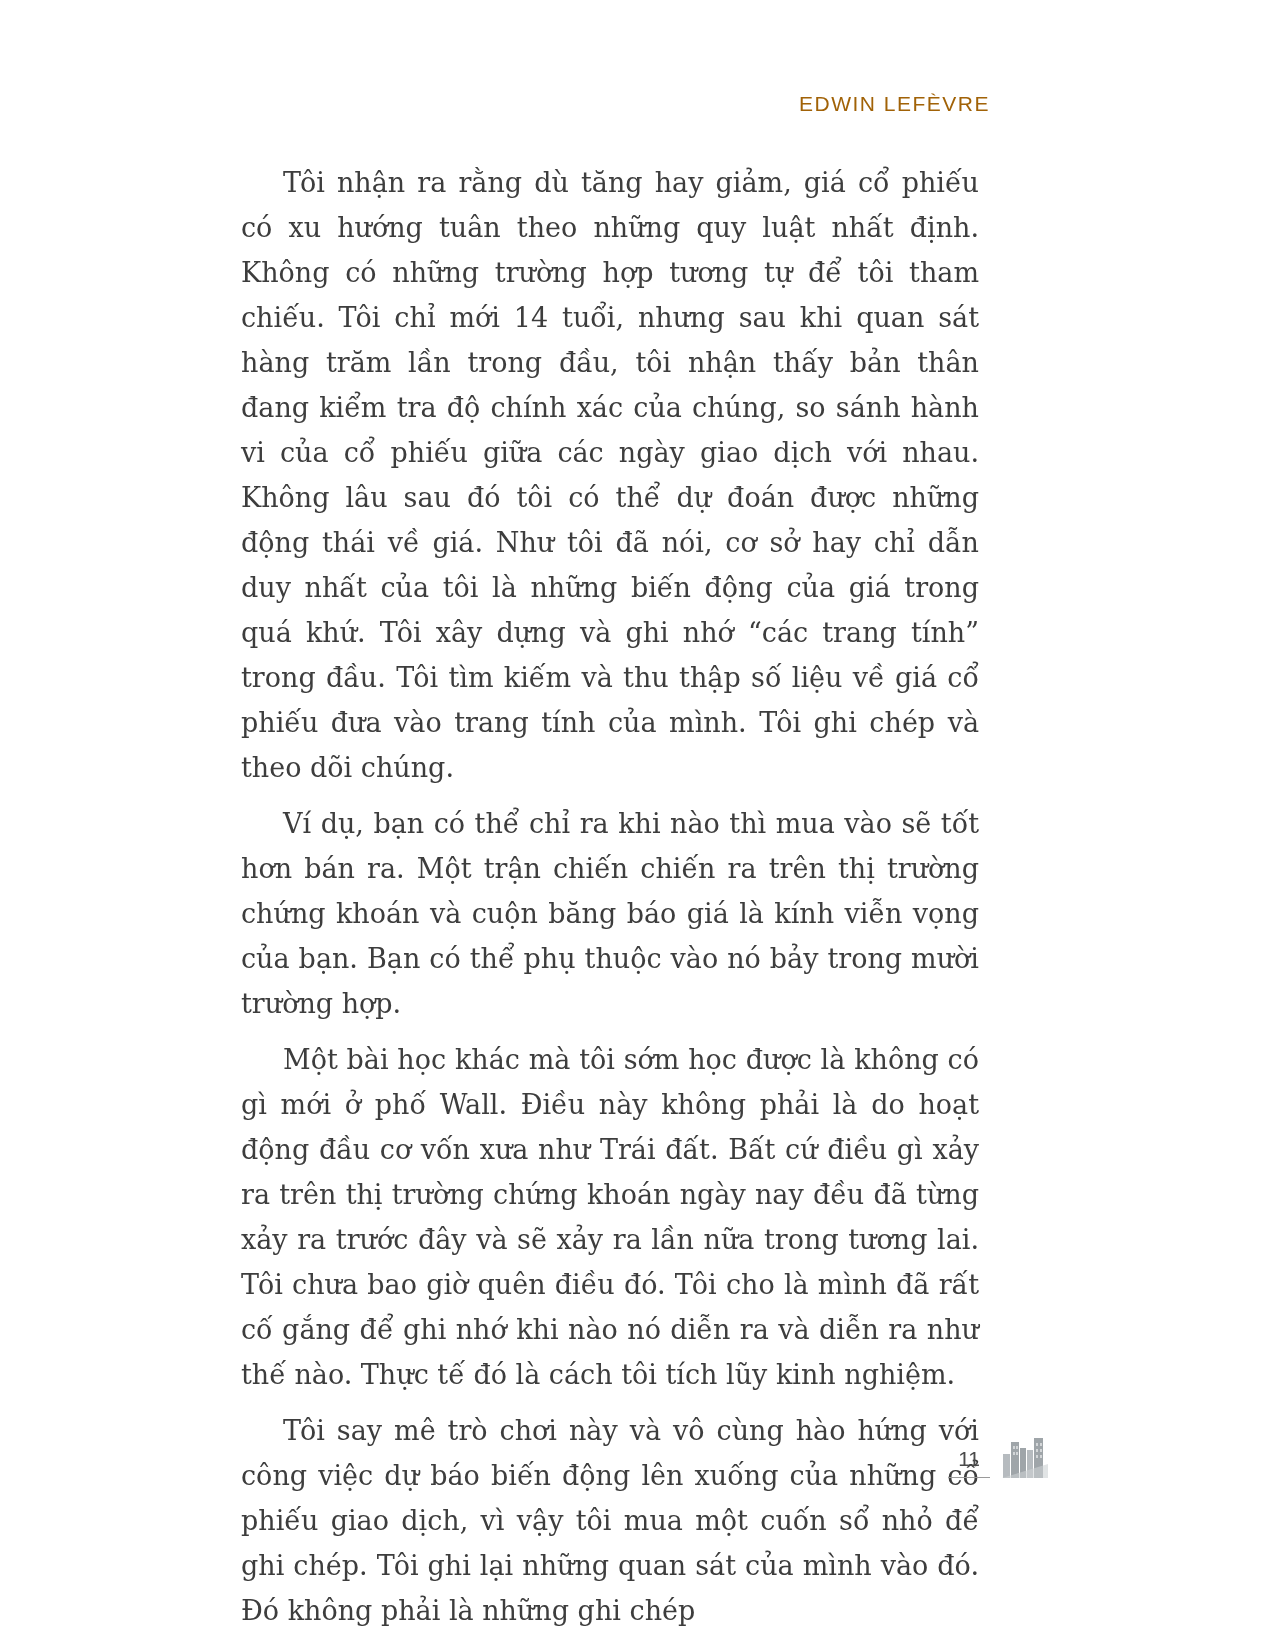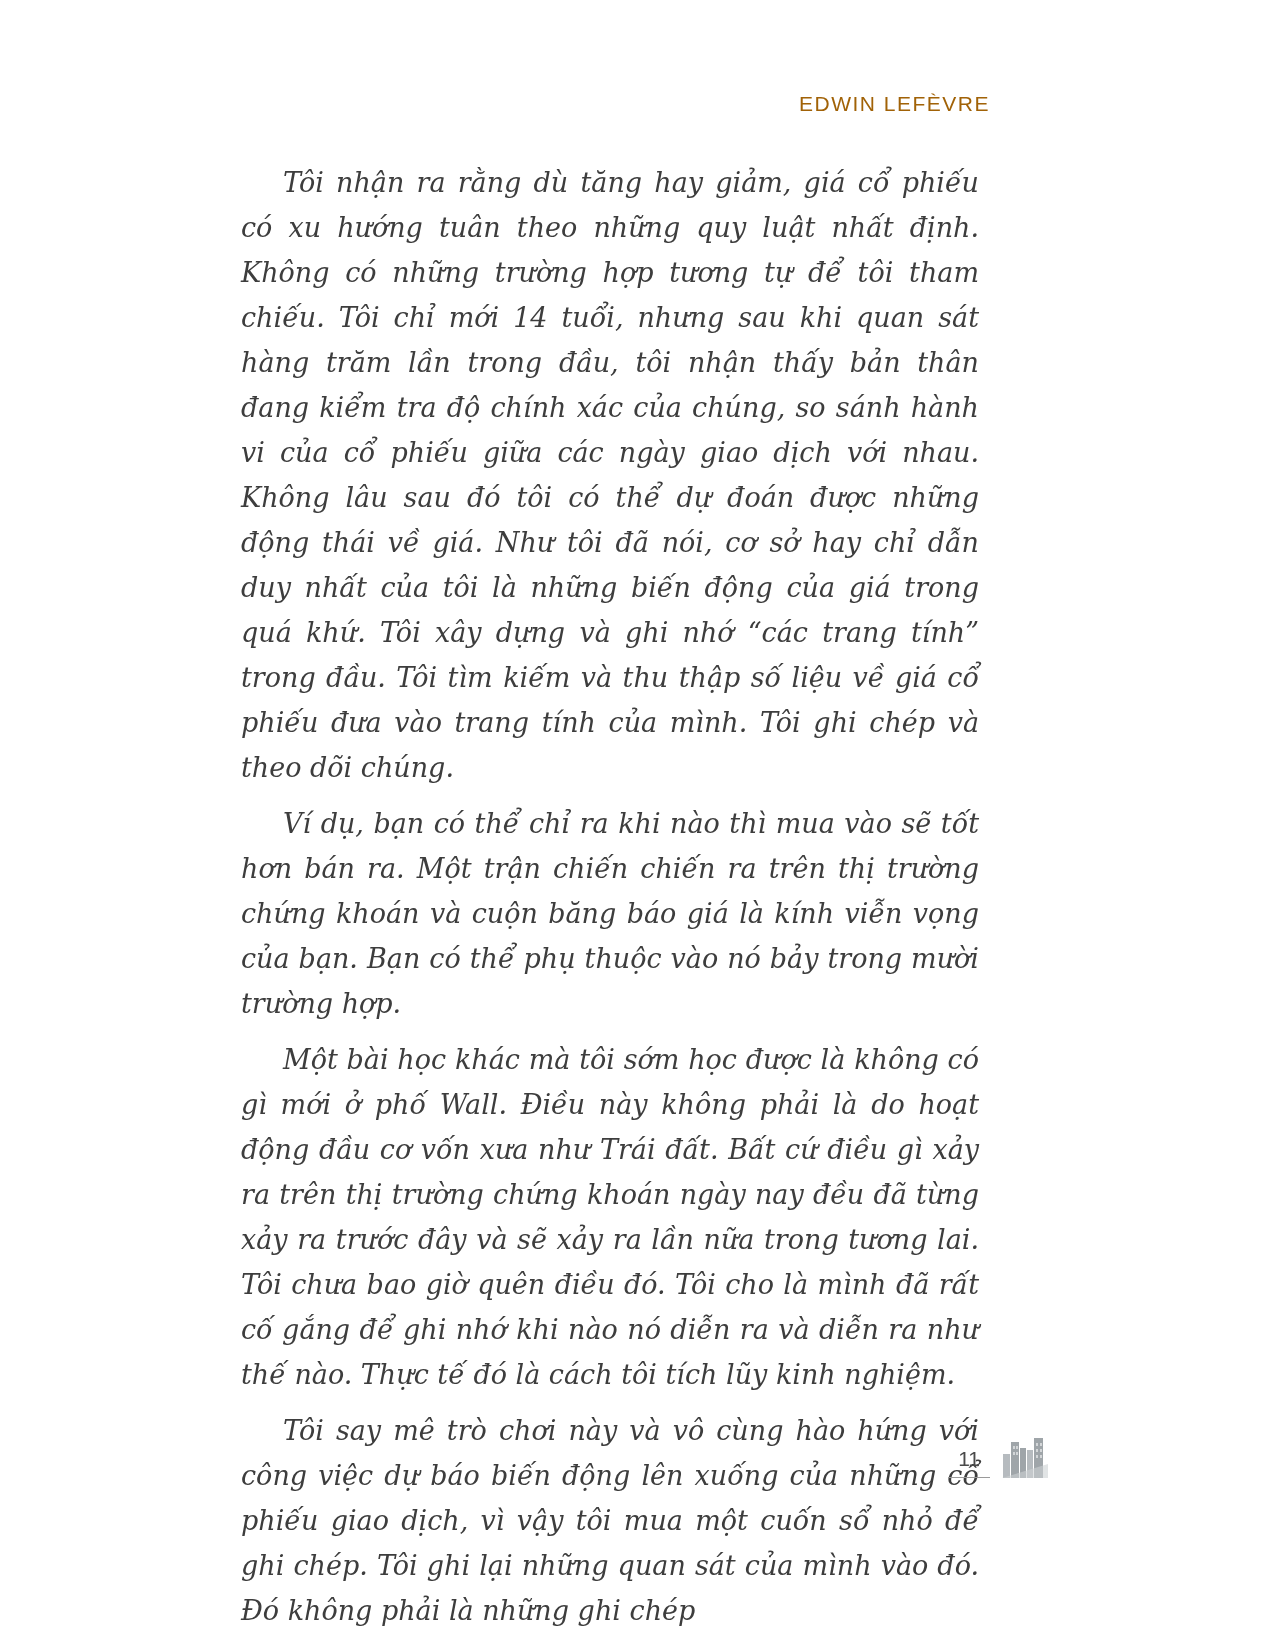--- a/index.html
+++ b/index.html
@@ -34,21 +34,20 @@
     left: 241px;
     width: 750px;
     font-size: 27px;
     line-height: 45px;
     color: #3d3d3d;
     text-align: justify;
   }
   .body-text p {
     margin: 0 12px 11px 0;
     text-indent: 42px;
-    font-style: italic;
   }
   .page-footer {
     position: absolute;
     right: 227px;
     bottom: 172px;
     display: flex;
     align-items: flex-end;
     gap: 12px;
   }
   .page-number-wrap {

